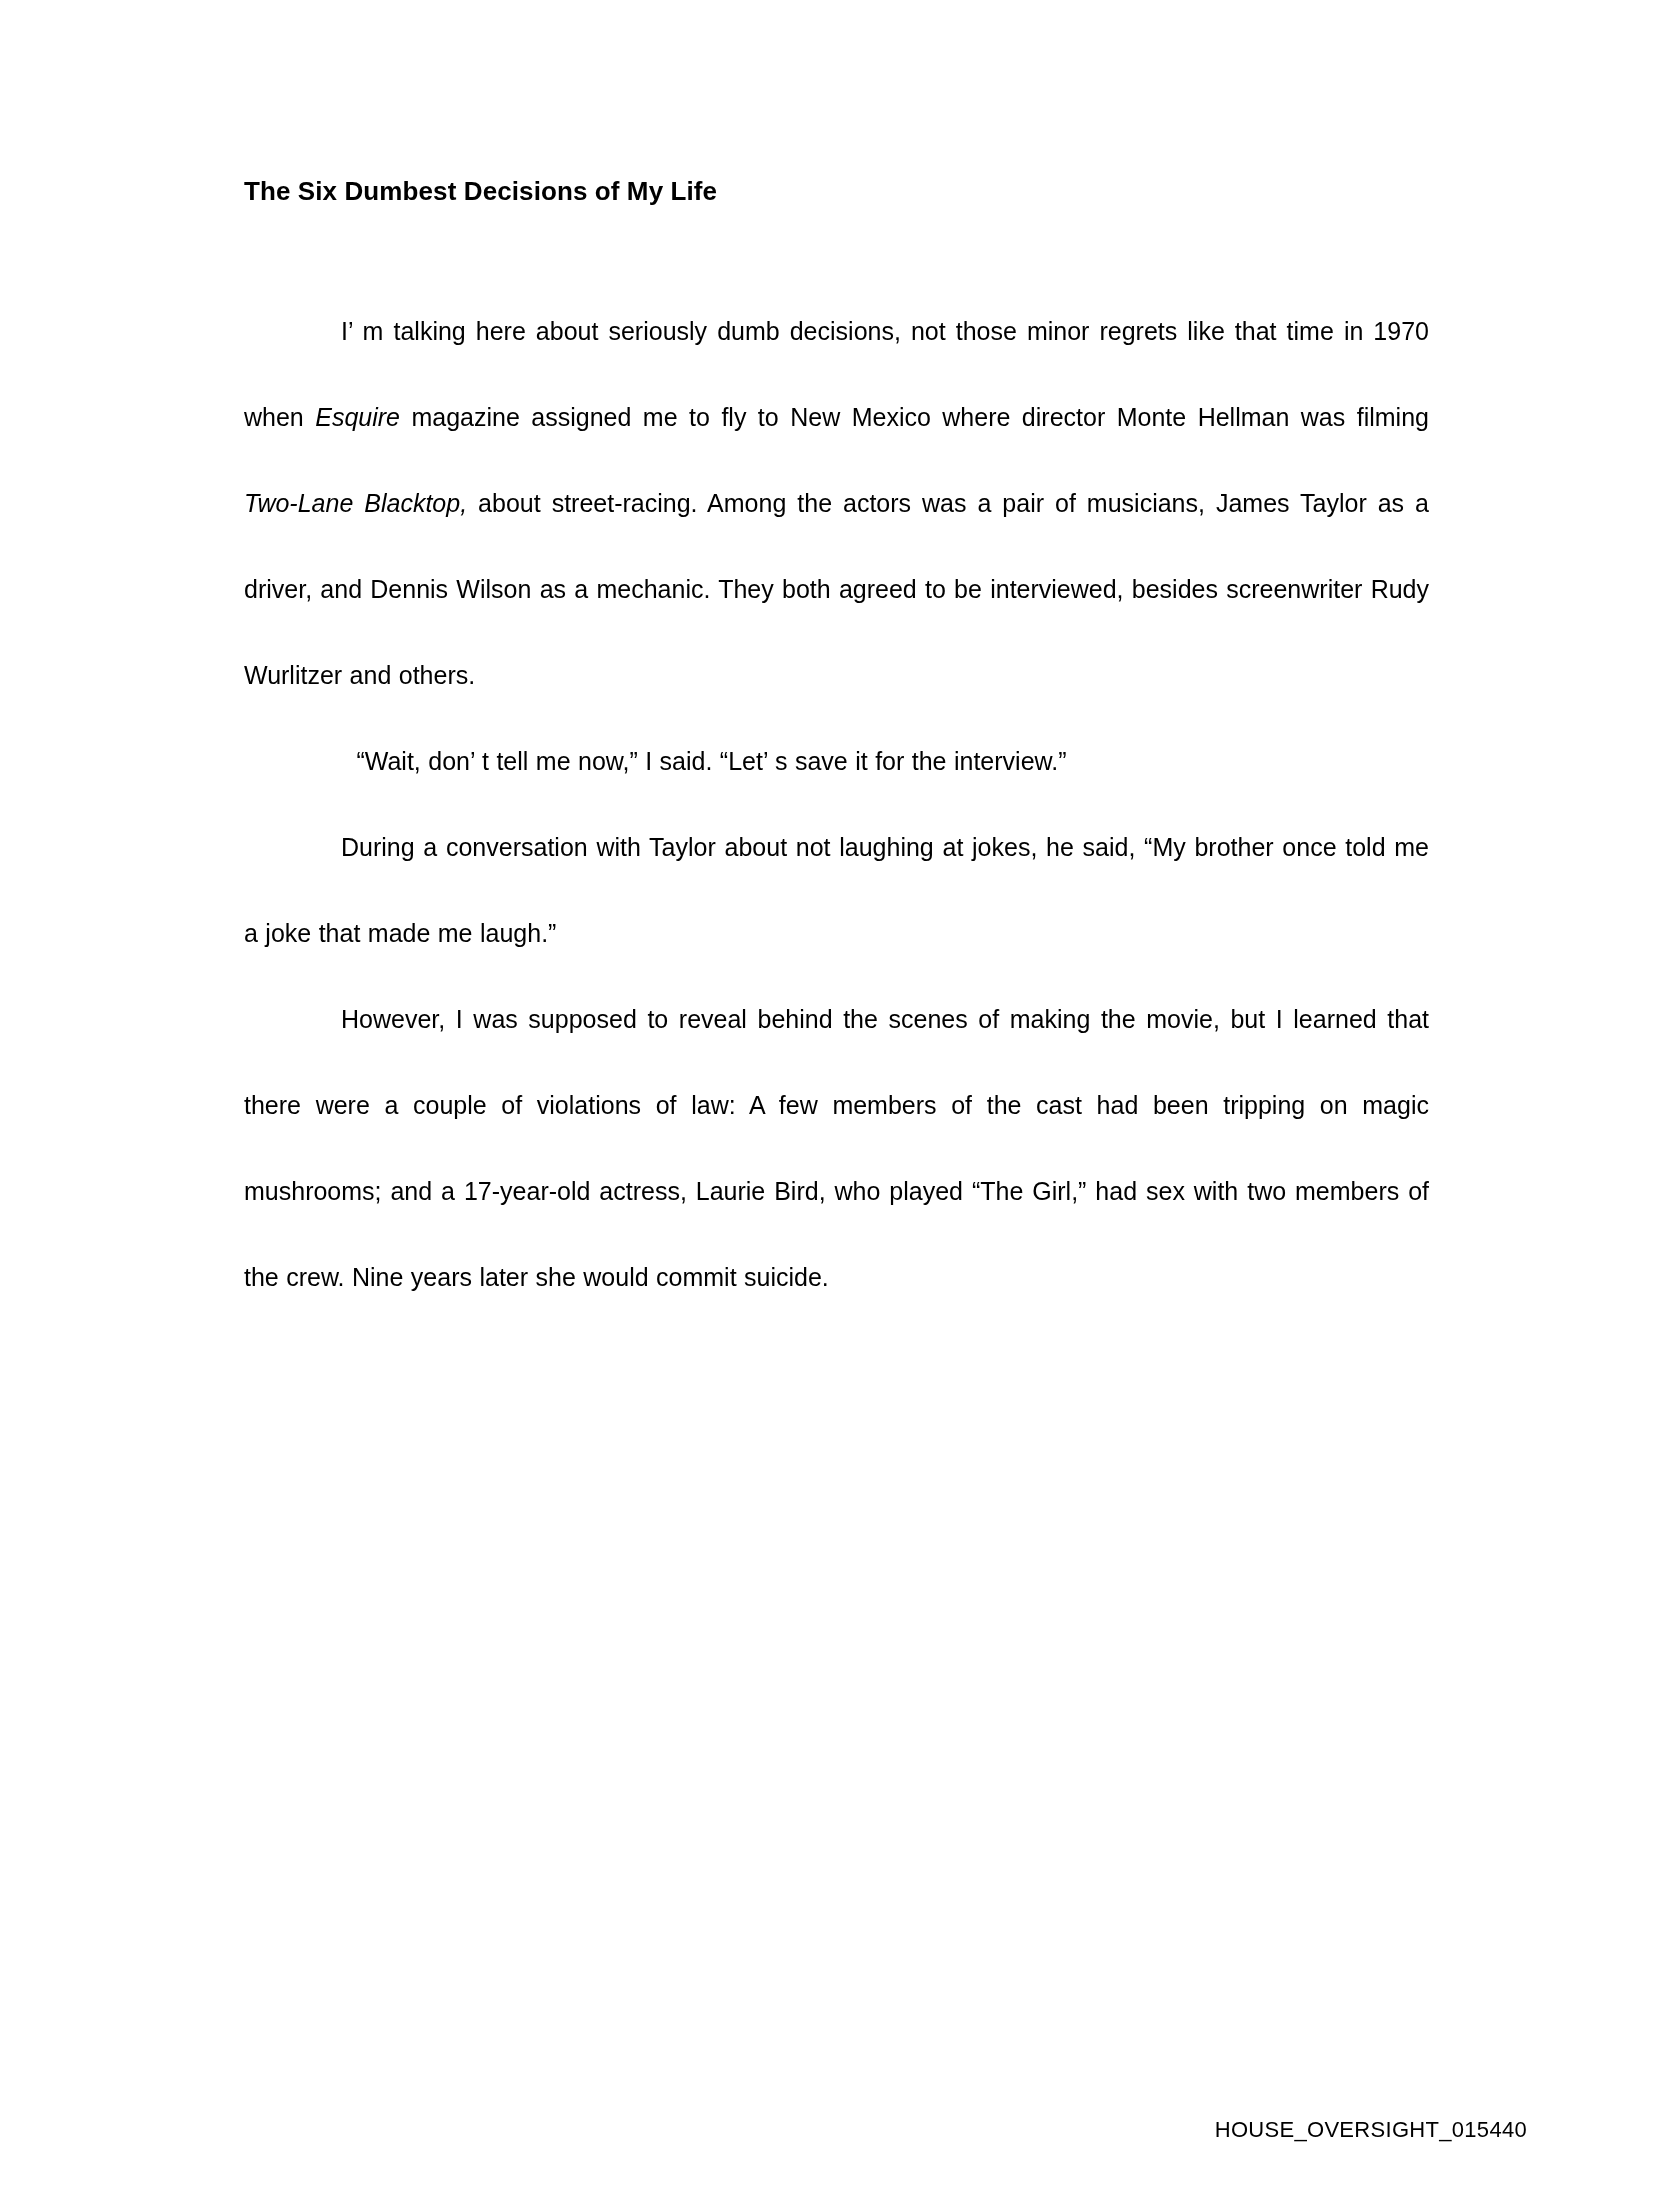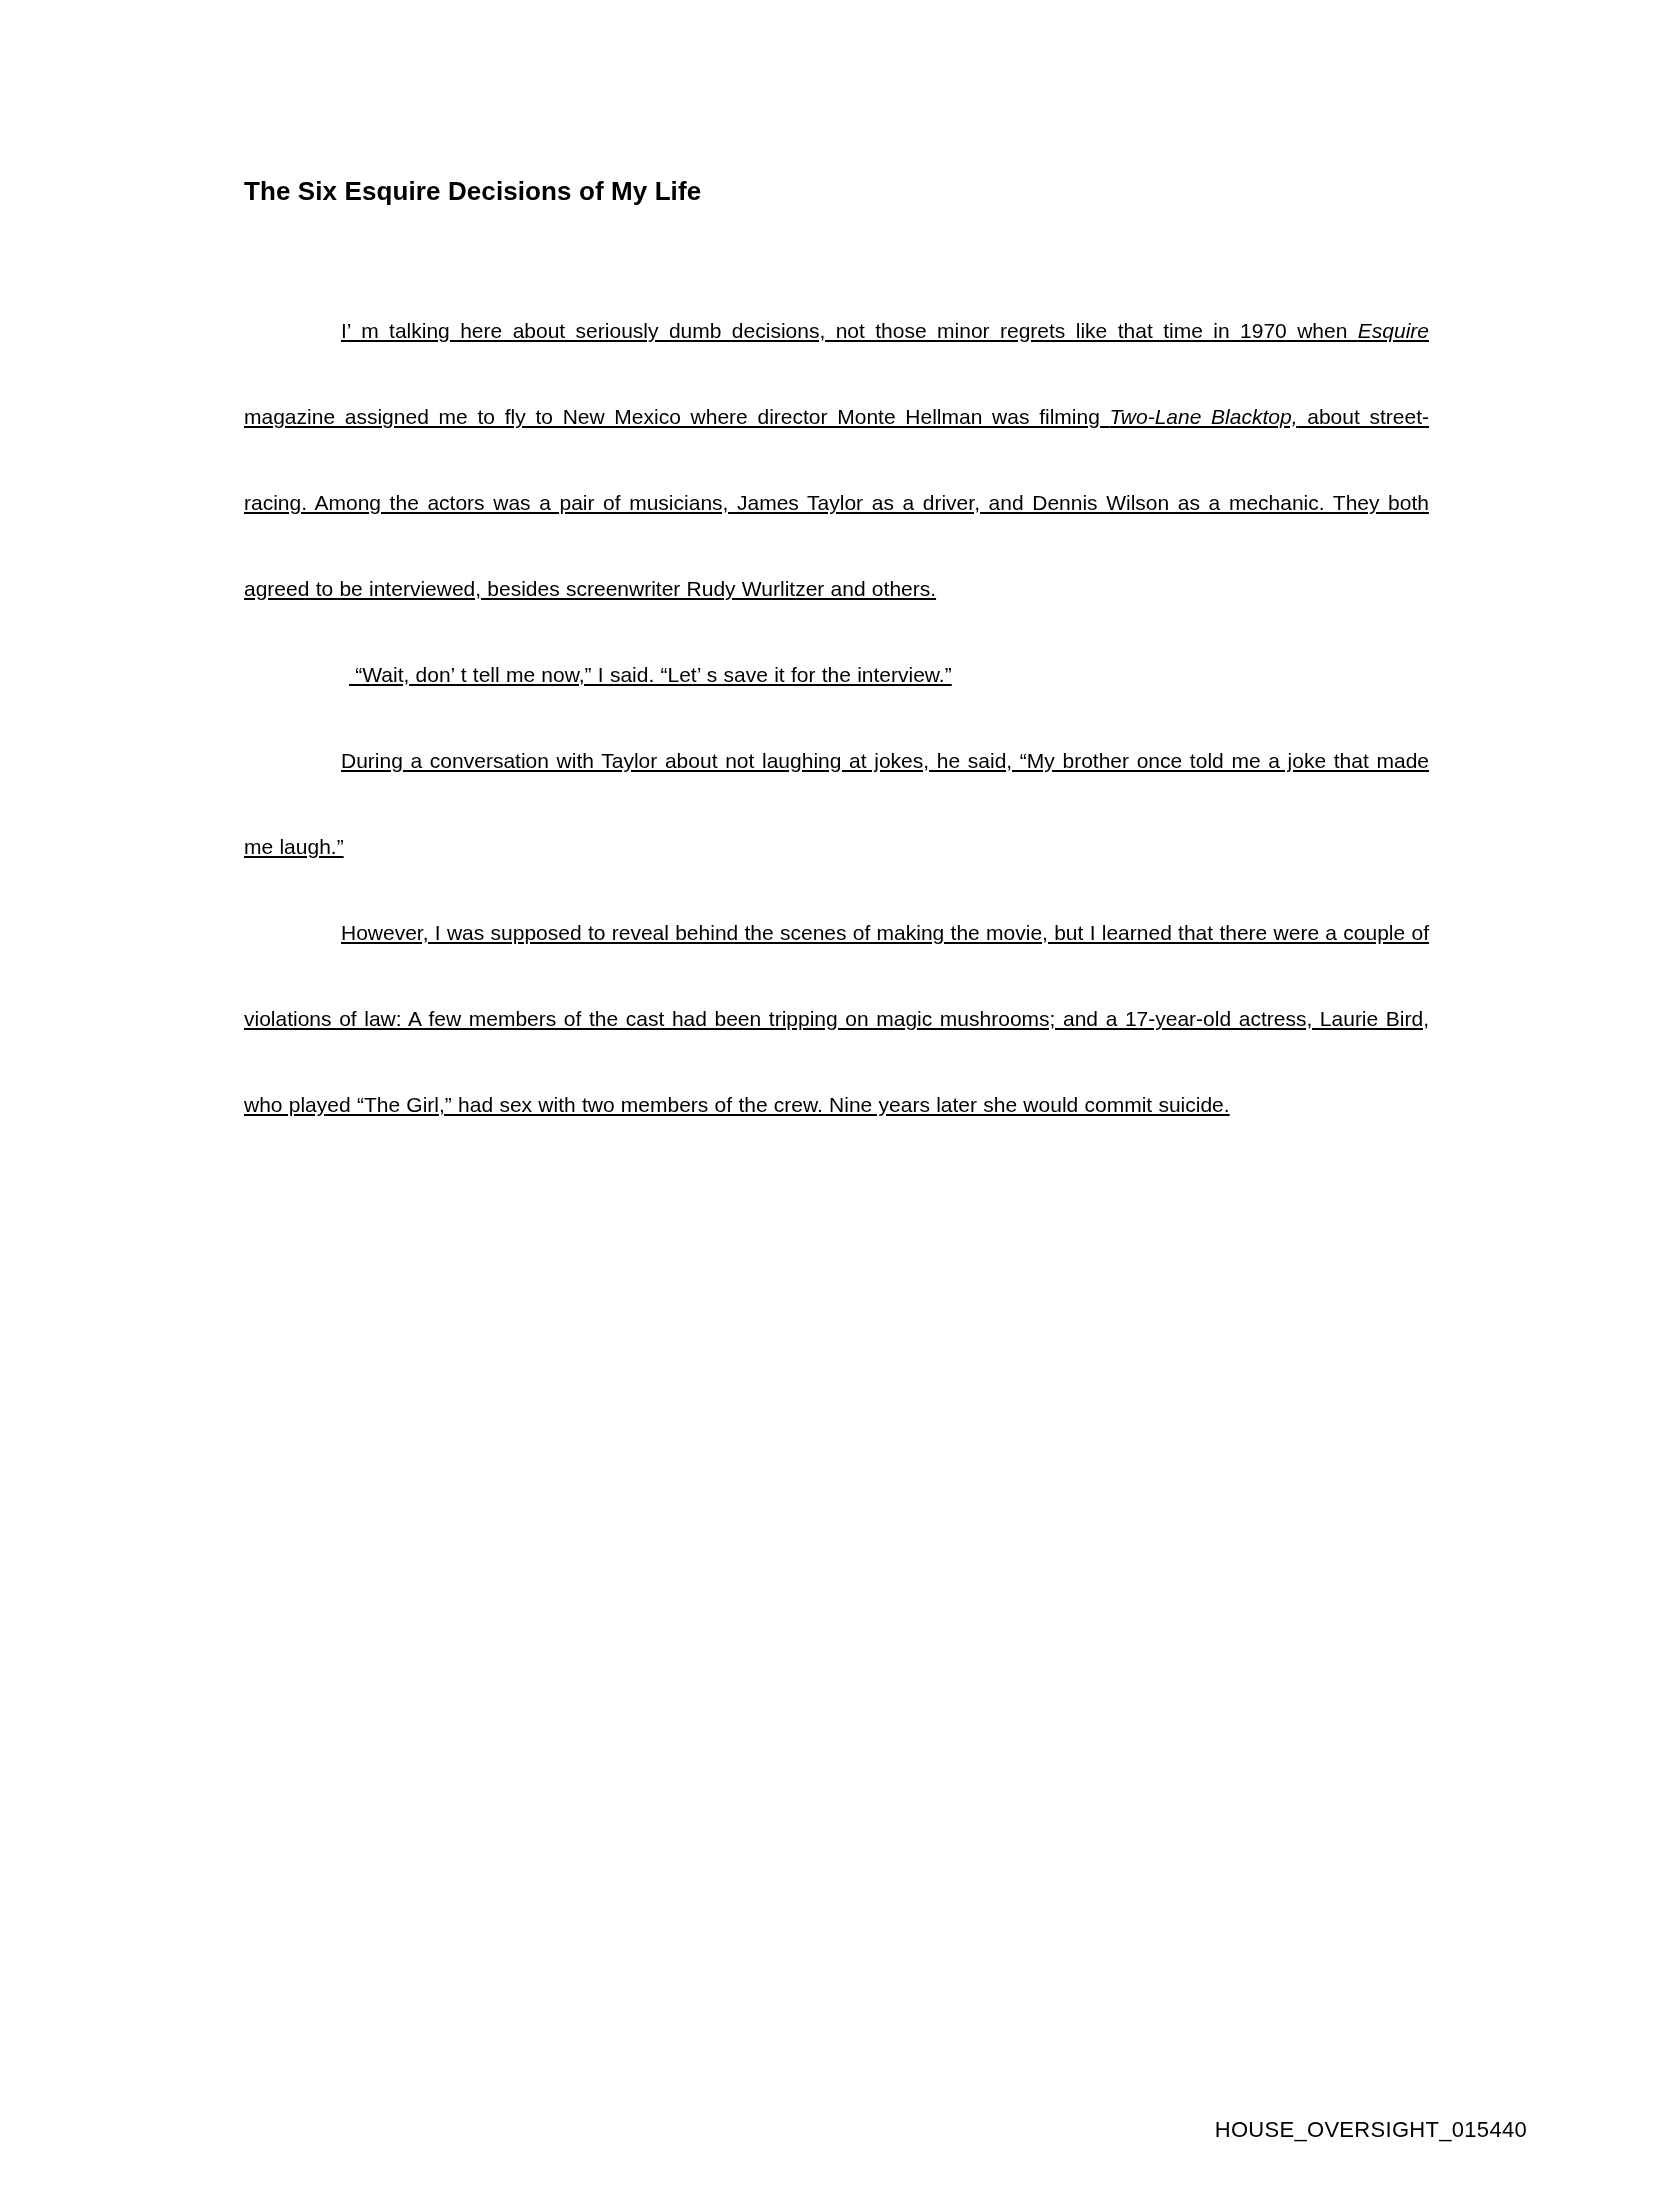--- a/index.html
+++ b/index.html
@@ -29,27 +29,26 @@
     width: 1185px;
   }
   .doc-title {
     font-size: 26px;
     font-weight: bold;
     letter-spacing: 0.1px;
     line-height: 1.3;
     margin: 0 0 79px 0;
   }
   .para {
-    font-size: 21px;
+    font-size: 25px;
     line-height: 86px;
     text-align: justify;
     text-justify: inter-word;
     margin: 0;
     word-spacing: 0.02em;
-    text-decoration: underline;
   }
   .para .indent {
     display: inline-block;
     width: 97px;
   }
   .para .indent-sm {
     display: inline-block;
     width: 105px;
   }
   .para i {
@@ -66,21 +65,21 @@
     white-space: nowrap;
   }
 </style>
 </head>
 <body>
 
 <div class="page">
 
   <div class="content">
 
-    <h1 class="doc-title">The Six Esquire Decisions of My Life</h1>
+    <h1 class="doc-title">The Six Dumbest Decisions of My Life</h1>
 
     <p class="para"><span class="indent"></span><span>I’ m talking here about seriously dumb decisions, not those minor regrets like that time in 1970 when <i>Esquire</i> magazine assigned me to fly to New Mexico where director Monte Hellman was filming <i>Two-Lane Blacktop,</i> about street-racing. Among the actors was a pair of musicians, James Taylor as a driver, and Dennis Wilson as a mechanic. They both agreed to be interviewed, besides screenwriter Rudy Wurlitzer and others.</span></p>
 
     <p class="para"><span class="indent-sm"></span><span> “Wait, don’ t tell me now,” I said. “Let’ s save it for the interview.”</span></p>
 
     <p class="para"><span class="indent"></span><span>During a conversation with Taylor about not laughing at jokes, he said, “My brother once told me a joke that made me laugh.”</span></p>
 
     <p class="para"><span class="indent"></span><span>However, I was supposed to reveal behind the scenes of making the movie, but I learned that there were a couple of violations of law: A few members of the cast had been tripping on magic mushrooms; and a 17-year-old actress, Laurie Bird, who played “The Girl,” had sex with two members of the crew. Nine years later she would commit suicide.</span></p>
 
 

